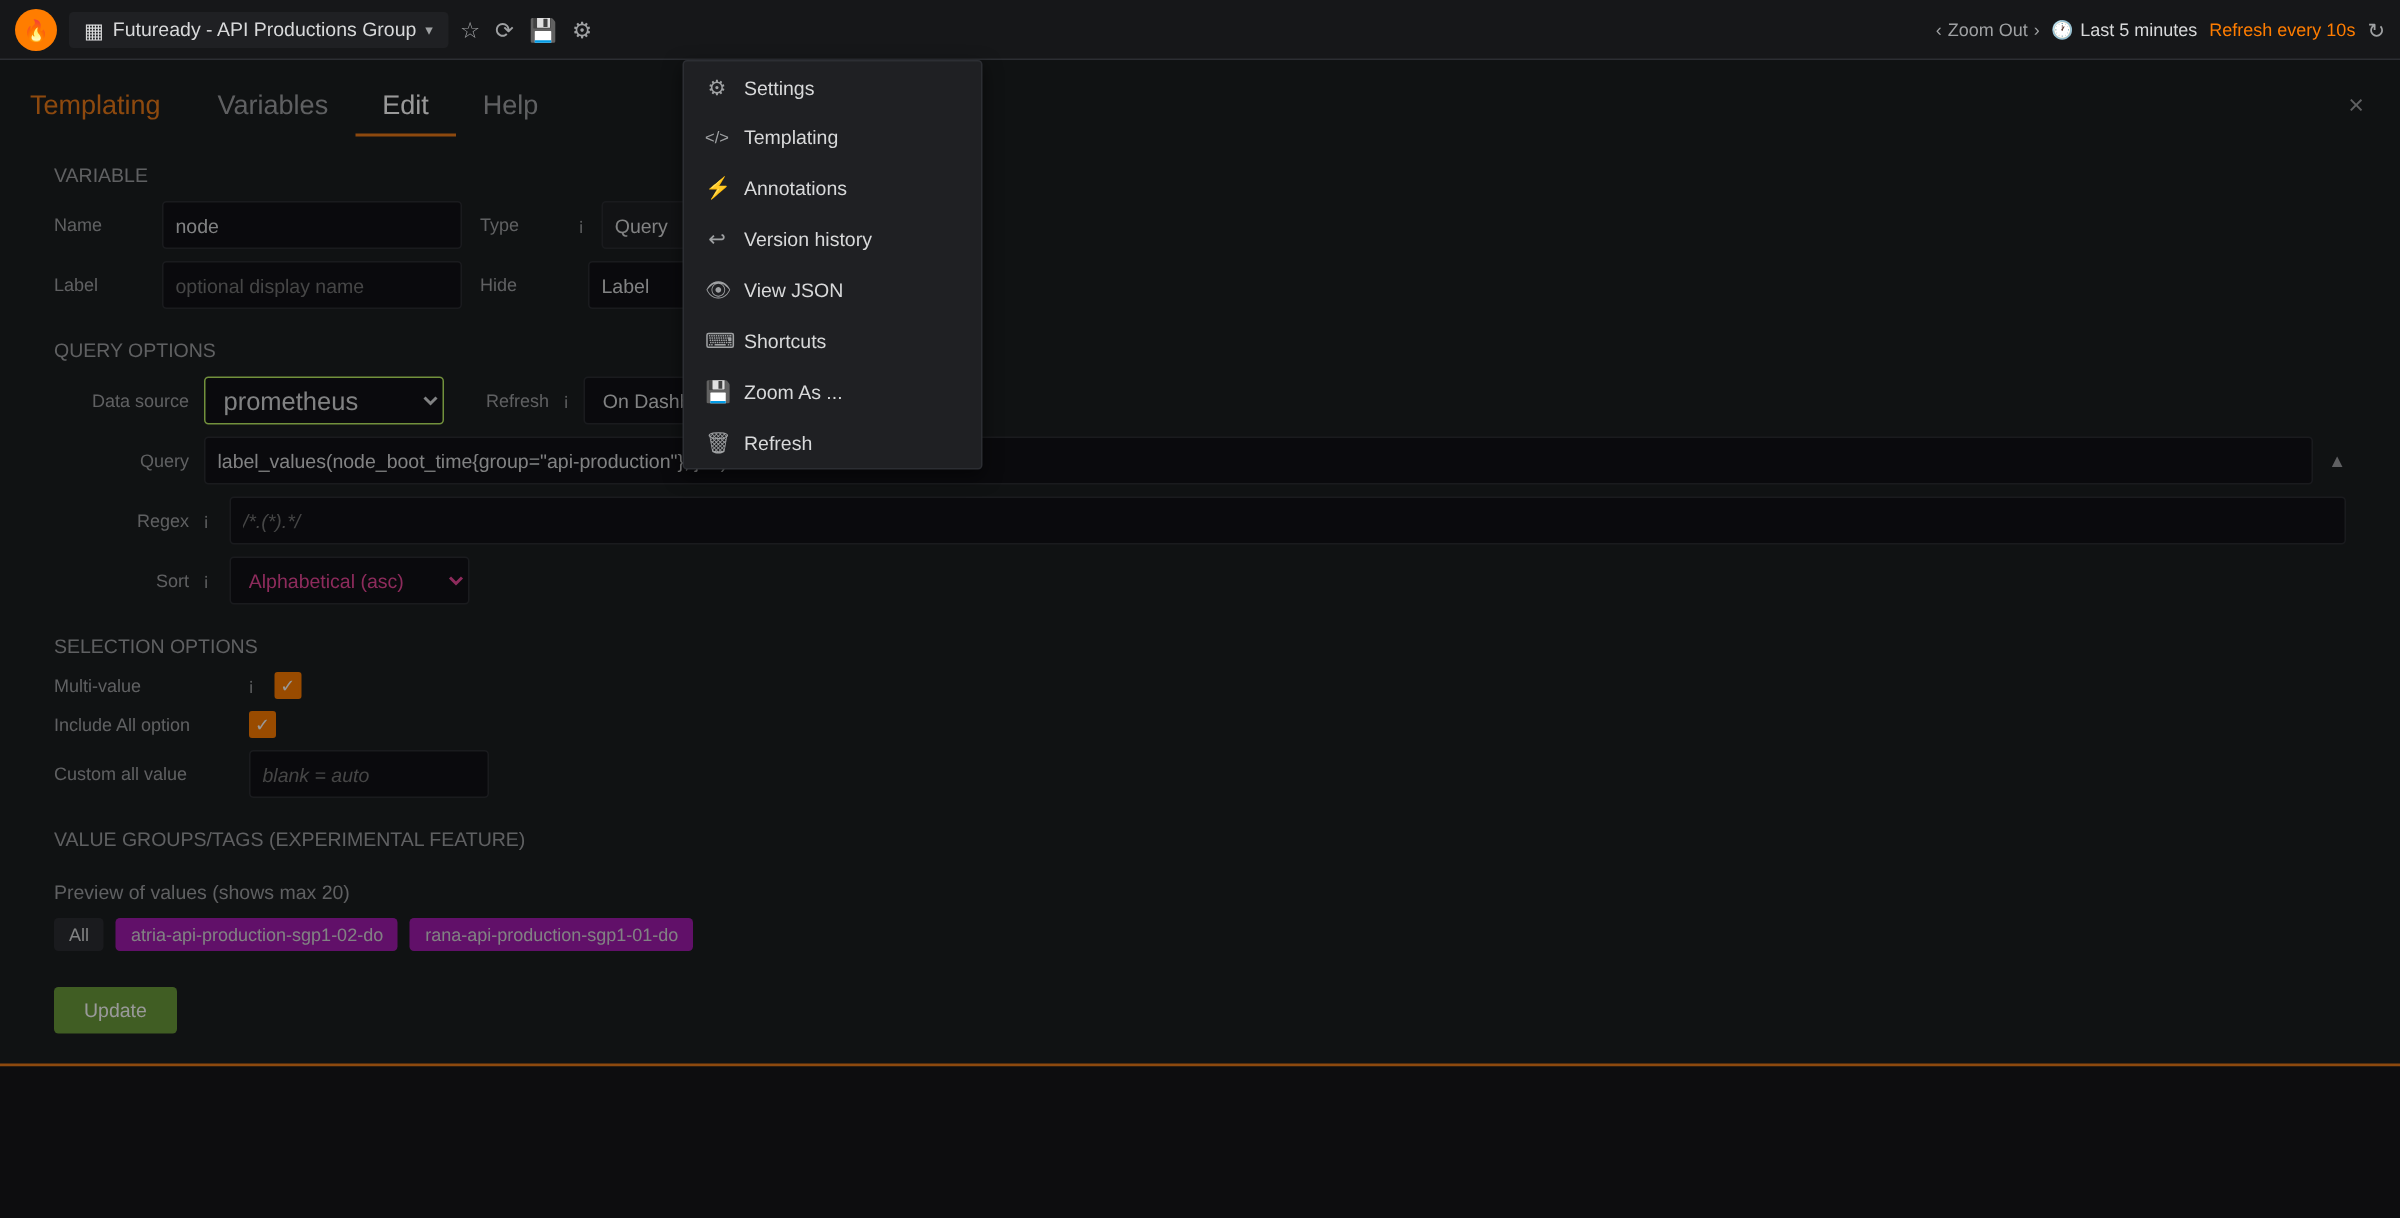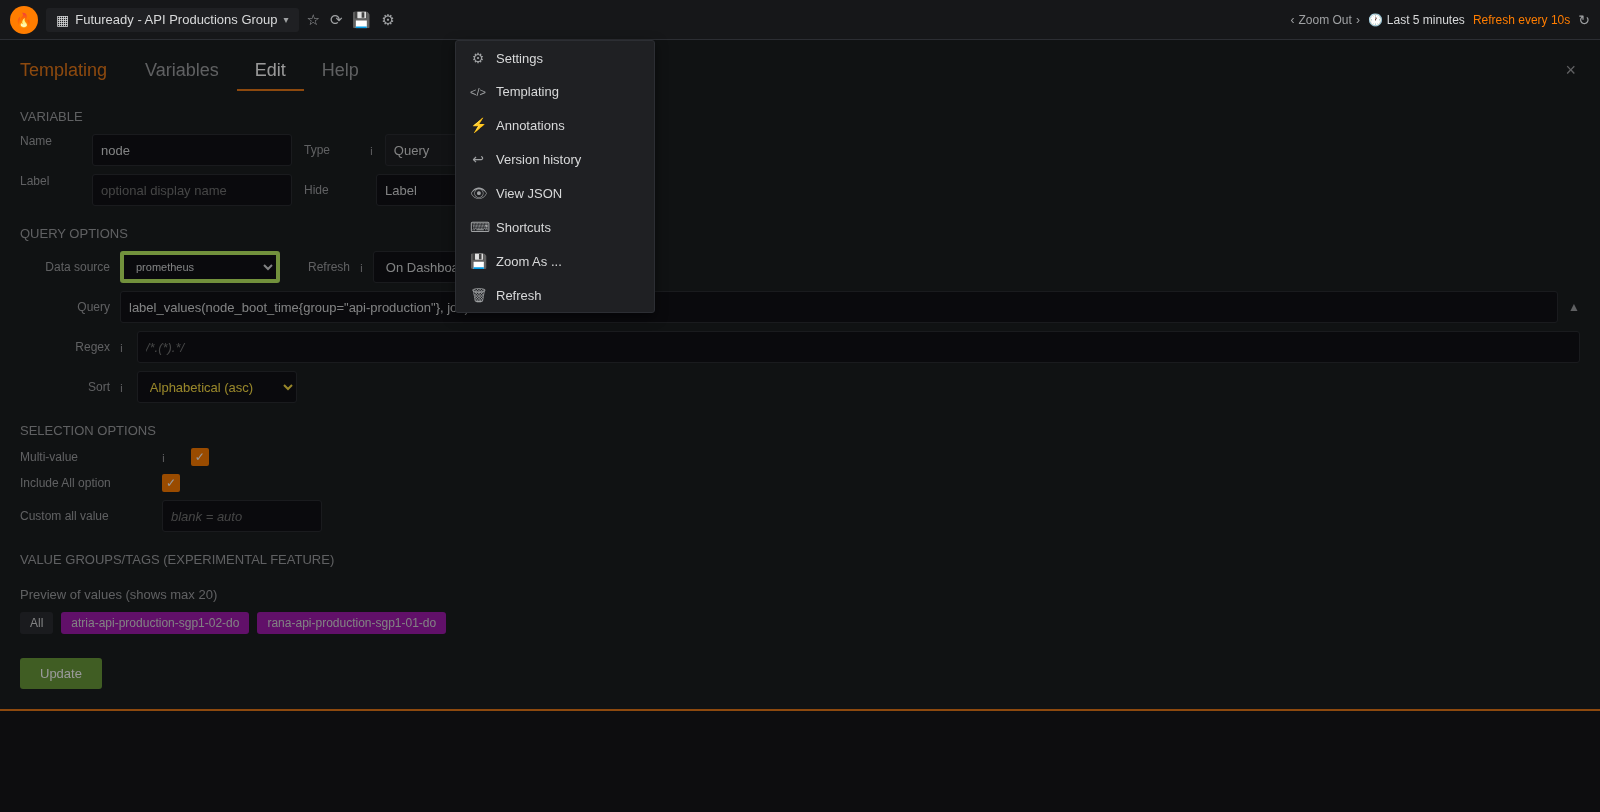--- a/index.html
+++ b/index.html
@@ -26,48 +26,48 @@
     .settings-dropdown-item .item-icon { color: #9fa1a3; font-size: 14px; width: 16px; text-align: center; }
 
     
     .templating-panel { background: #1c1e21; border-bottom: 2px solid #eb7b18; }
     .templating-header { display: flex; align-items: center; padding: 12px 20px 0; gap: 0; }
     .templating-title { font-size: 18px; color: #eb7b18; font-weight: 300; margin-right: 20px; }
     .tab-btn { padding: 8px 18px; cursor: pointer; font-size: 18px; color: #9fa1a3; border: none; background: none; border-bottom: 2px solid transparent; margin-bottom: -2px; }
     .tab-btn.active { color: #fff; border-bottom: 2px solid #eb7b18; }
     .close-btn { margin-left: auto; background: none; border: none; color: #9fa1a3; font-size: 18px; cursor: pointer; padding: 0 4px; }
 
-    .panel-body { padding: 20px 20px; }
+    .panel-body { padding: 20px 36px; }
 
     
     .section-title { font-size: 13px; color: #9fa1a3; margin-bottom: 10px; text-transform: uppercase; font-weight: 500; }
-    .variable-row { display: flex; gap: 12px; margin-bottom: 8px; }
+    .variable-row { display: flex; gap: 12px; margin-bottom: 8px; align-items: center; }
     .field-label { color: #9fa1a3; min-width: 60px; font-size: 12px; }
     .field-input { background: #111217; border: 1px solid #2c2e33; border-radius: 3px; color: #d8d9da; padding: 5px 8px; font-size: 13px; height: 32px; }
     .field-input.wide { width: 200px; }
     .field-input.medium { width: 160px; }
     .field-input-placeholder { background: #111217; border: 1px solid #2c2e33; border-radius: 3px; color: #555; padding: 5px 8px; font-size: 13px; height: 32px; width: 200px; }
     .type-wrapper { display: flex; align-items: center; gap: 6px; }
     .info-icon { color: #9fa1a3; font-size: 11px; cursor: pointer; }
     .select-field { background: #111217; border: 1px solid #2c2e33; border-radius: 3px; color: #d8d9da; padding: 5px 8px; font-size: 13px; height: 32px; cursor: pointer; appearance: none; -webkit-appearance: none; }
     .hide-select { width: 100px; }
 
     
     .query-options-section { margin-top: 20px; }
     .query-row { display: flex; align-items: center; gap: 10px; margin-bottom: 8px; }
     .query-row-label { color: #9fa1a3; min-width: 90px; font-size: 12px; text-align: right; }
-    .datasource-select { background: #111217; border: 4px solid #bef264; border-radius: 3px; color: #d8d9da; padding: 5px 8px; font-size: 11px; height: 32px; min-width: 160px; }
+    .datasource-select { background: #111217; border: 1px solid #bef264; border-radius: 3px; color: #d8d9da; padding: 5px 8px; font-size: 17px; height: 32px; min-width: 160px; }
     .refresh-select { background: #111217; border: 1px solid #2c2e33; border-radius: 3px; color: #d8d9da; padding: 5px 8px; font-size: 13px; height: 32px; min-width: 160px; }
     .query-input { background: #111217; border: 1px solid #2c2e33; border-radius: 3px; color: #d8d9da; padding: 5px 8px; font-size: 13px; height: 32px; flex: 1; }
     .regex-input { background: #111217; border: 1px solid #2c2e33; border-radius: 3px; color: #555; padding: 5px 8px; font-size: 13px; height: 32px; flex: 1; font-style: italic; }
-    .sort-select { background: #111217; border: 1px solid #2c2e33; border-radius: 3px; color: #fde047; padding: 5px 8px; font-size: 13px; height: 32px; min-width: 160px; }
+    .sort-select { background: #111217; border: 1px solid #2c2e33; border-radius: 3px; color: #ec4899; padding: 5px 8px; font-size: 13px; height: 32px; min-width: 160px; }
 
     
     .selection-section { margin-top: 20px; }
-    .checkbox-row { display: flex; align-items: center; gap: 22px; margin-bottom: 8px; }
+    .checkbox-row { display: flex; align-items: center; gap: 10px; margin-bottom: 8px; }
     .checkbox-label { color: #9fa1a3; min-width: 120px; font-size: 12px; }
     .checkbox-orange { width: 18px; height: 18px; background: #ff7d00; border: 2px solid #ff7d00; border-radius: 2px; display: flex; align-items: center; justify-content: center; cursor: pointer; color: #fff; font-size: 12px; }
     .checkbox-empty { width: 18px; height: 18px; background: #111217; border: 2px solid #2c2e33; border-radius: 2px; cursor: pointer; }
     .custom-all-input { background: #111217; border: 1px solid #2c2e33; border-radius: 3px; color: #555; padding: 5px 8px; font-size: 13px; height: 32px; width: 160px; font-style: italic; }
 
     
     .value-groups-section { margin-top: 20px; }
 
     
     .preview-section { margin-top: 20px; }

